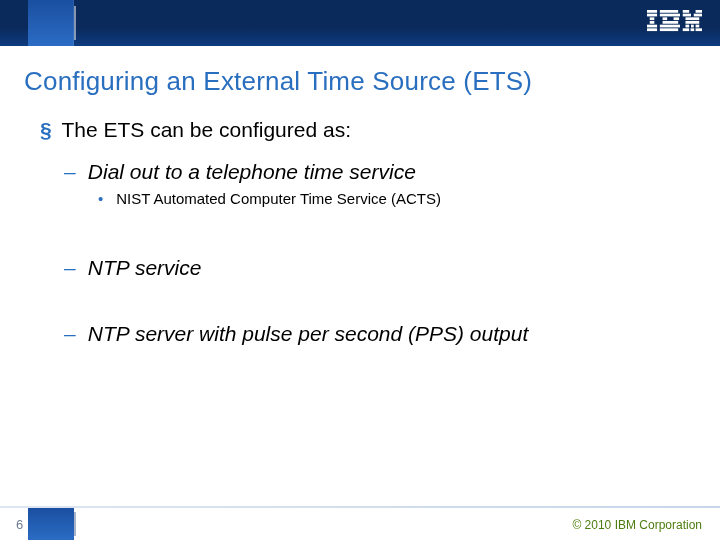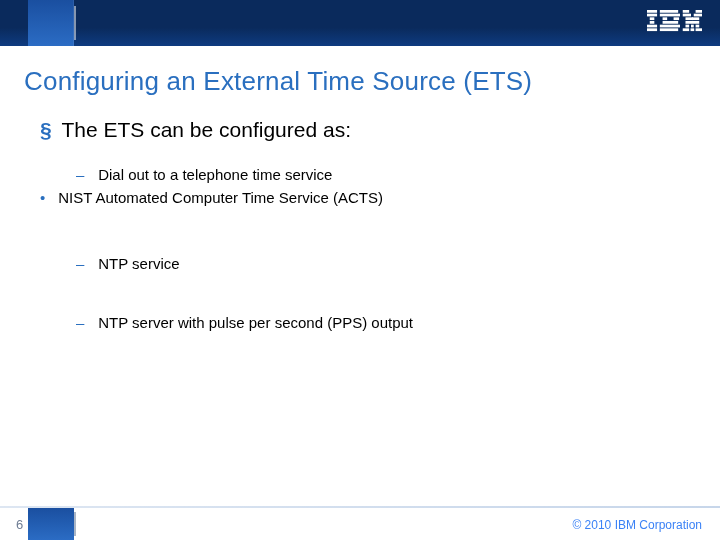--- a/index.html
+++ b/index.html
@@ -14,32 +14,32 @@
   .header-divider { position: absolute; left: 74px; top: 6px; width: 2px; height: 34px; background: rgba(255,255,255,.85); opacity:.6; }
   .logo { position: absolute; right: 18px; top: 10px; height: 22px; }
 
   
   .footer-rule { position: absolute; left: 0; right: 0; bottom: 32px; height: 2px;
     background: linear-gradient(to right, #dde6f2, #c7d6ea); }
   .footer-square { position: absolute; left: 28px; bottom: 0; width: 46px; height: 32px;
     background: linear-gradient(to bottom, #1a4fa0 0%, #2b6cc4 100%); }
   .footer-divider { position: absolute; left: 74px; bottom: 4px; width: 2px; height: 24px; background: rgba(10,42,92,.35); }
   .page-number { position: absolute; left: 16px; bottom: 8px; font-size: 13px; color: #6f7d94; }
-  .copyright { position: absolute; right: 18px; bottom: 8px; font-size: 12px; color: #3b82f6; }
+  .copyright { position: absolute; right: 18px; bottom: 8px; font-size: 12px; color: #4d7c0f; }
 
   
   .title { position: absolute; left: 24px; top: 66px; font-size: 26px; font-weight: 400; color: #2a6fbf; letter-spacing: .2px; }
 
   
   .body { position: absolute; left: 40px; top: 118px; width: 640px; color: #000; }
-  .lvl1 { font-size: 21px; margin-bottom: 24px; }
+  .lvl1 { font-size: 21px; margin-bottom: 18px; }
   .lvl1 .bullet { color: #2a6fbf; font-weight: bold; display:inline-block; width: 16px; }
-  .lvl2 { font-size: 15px; margin-left: 36px; margin-top: 10px; margin-bottom: 4px; }
+  .lvl2 { font-size: 21px; margin-left: 24px; margin-top: 10px; margin-bottom: 4px; font-style: italic; }
   .lvl2 .dash { color: #2a6fbf; display:inline-block; width: 18px; }
-  .lvl3-group { margin-top: 4px; margin-bottom: 8px; }
+  .lvl3-group { margin-left: 58px; margin-top: 4px; margin-bottom: 8px; }
   .lvl3 { font-size: 15px; line-height: 1.45; }
   .lvl3 .dot { color: #2a6fbf; display:inline-block; width: 14px; }
 
   .gap { height: 28px; }
 </style>
 </head>
 <body>
 
 <div class="slide">
 

